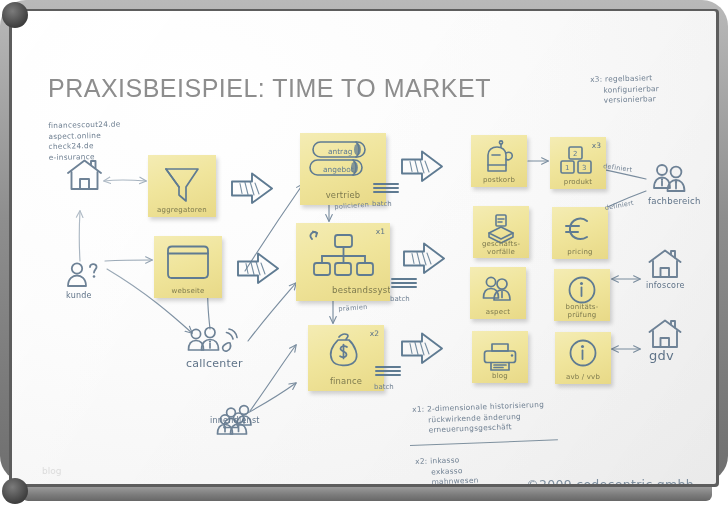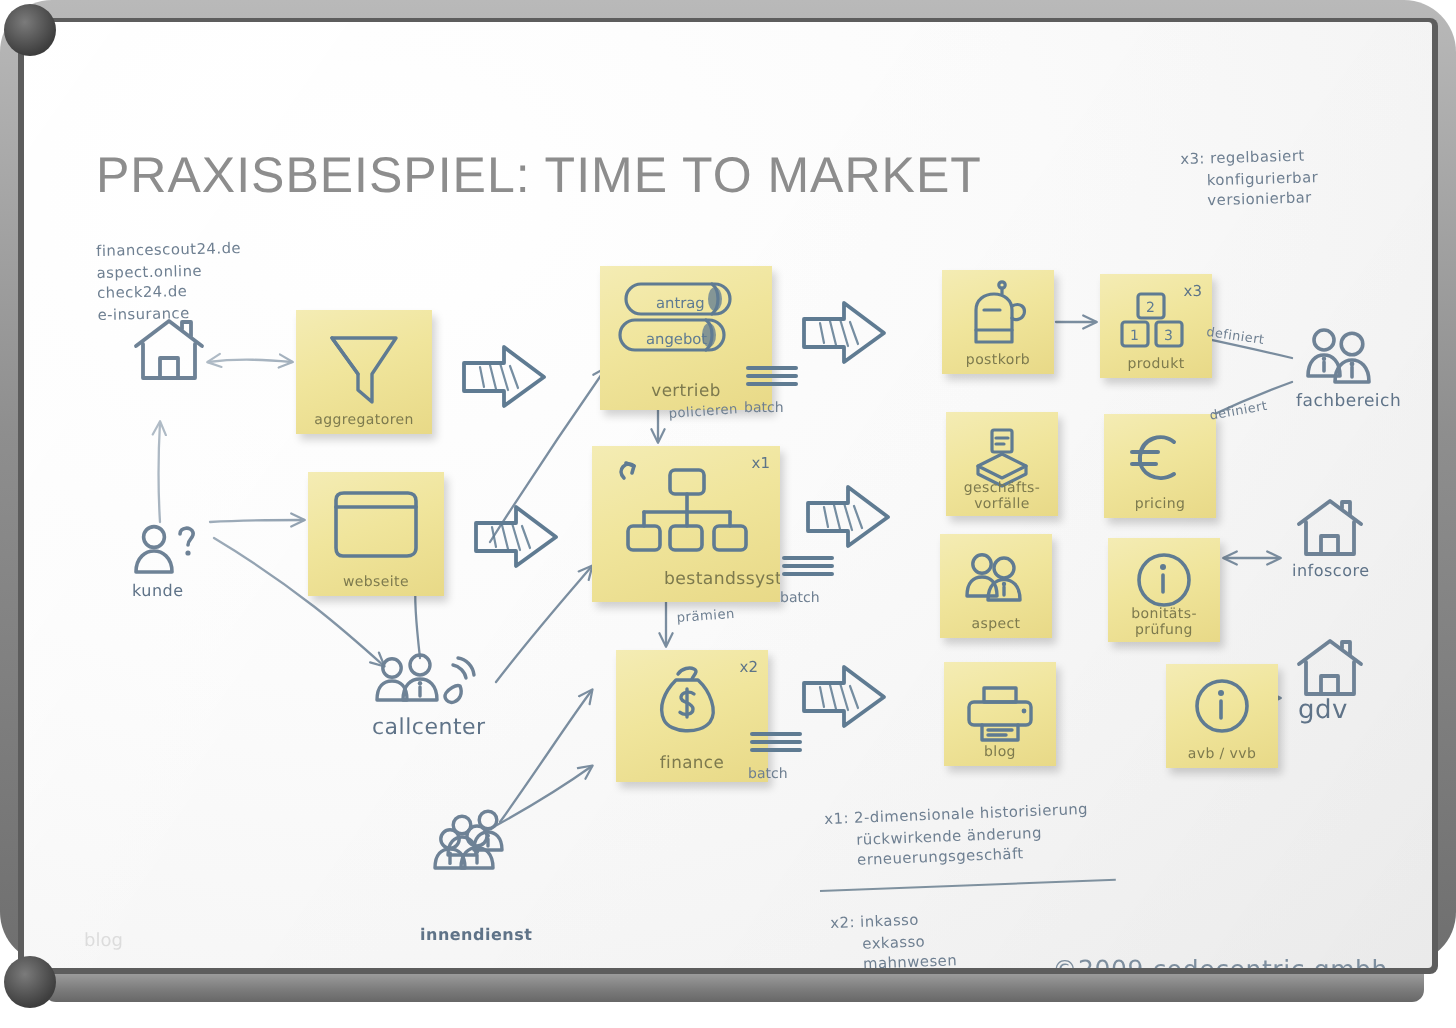--- a/index.html
+++ b/index.html
@@ -261,21 +261,21 @@
           <path d="M16.5,31 C16.5,23.5 20.5,20.8 24.5,20.8 C28.5,20.8 32.5,23.5 32.5,31 Z"></path>
           <path d="M24.5,24.5 L24.5,28.5"></path>
           <circle cx="24.5" cy="22.9" r="1.1" fill="#6e8296" stroke="none"></circle>
           <circle cx="11" cy="16.5" r="4.6"></circle>
           <path d="M3.5,31 C3.5,24 7,21.5 11,21.5 C15,21.5 18.5,24 18.5,31 Z"></path>
           <path d="M11,25.3 L11,28.7"></path>
           <circle cx="11" cy="23.8" r="1" fill="#6e8296" stroke="none"></circle>
         </g>
       </svg>
     </div>
-    <div class="hand lbl" style="left:198px; top:452px; font-size:8px;font-weight:bold;">innendienst</div>
+    <div class="hand lbl" style="left:198px; top:405px; font-size:8px;">innendienst</div>
 
     <div class="note mid" style="left:136px; top:144px;">
       <svg class="note-svg" width="68" height="62" viewBox="0 0 68 62">
         <g fill="none" stroke="#5f7b92" stroke-width="1.7" stroke-linecap="round" stroke-linejoin="round">
           <path d="M18,14 L50,14 L38,32 L38,46 L31,40 L31,32 Z"></path>
           <path d="M18,14 L31,32"></path>
         </g>
       </svg>
       <div class="note-label">aggregatoren</div>
     </div>
@@ -533,21 +533,21 @@
           <path d="M15,20 L41,20 C42.5,20 43.5,21 43.5,22.5 L43.5,29 C43.5,30.5 42.5,31.5 41,31.5 L15,31.5
                    C13.5,31.5 12.5,30.5 12.5,29 L12.5,22.5 C12.5,21 13.5,20 15,20 Z"></path>
           <path d="M19,31.5 L19,39 L37,39 L37,31.5"></path>
           <path d="M22,34 L34,34 M22,36.5 L31,36.5"></path>
           <circle cx="40" cy="24.5" r="1.2" fill="#5f7b92" stroke="none"></circle>
         </g>
       </svg>
       <div class="note-label">blog</div>
     </div>
 
-    <div class="note" style="left:543px; top:321px;margin-left:28px;">
+    <div class="note" style="left:543px; top:321px;">
       <svg class="note-svg" width="56" height="52" viewBox="0 0 56 52">
         <g fill="none" stroke="#5f7b92" stroke-width="1.8" stroke-linecap="round" stroke-linejoin="round">
           <circle cx="28" cy="21" r="12.5"></circle>
           <path d="M27.5,18.5 L27.5,27"></path>
           <circle cx="27.5" cy="14.5" r="1.5" fill="#5f7b92" stroke="none"></circle>
         </g>
       </svg>
       <div class="note-label">avb / vvb</div>
     </div>
 

